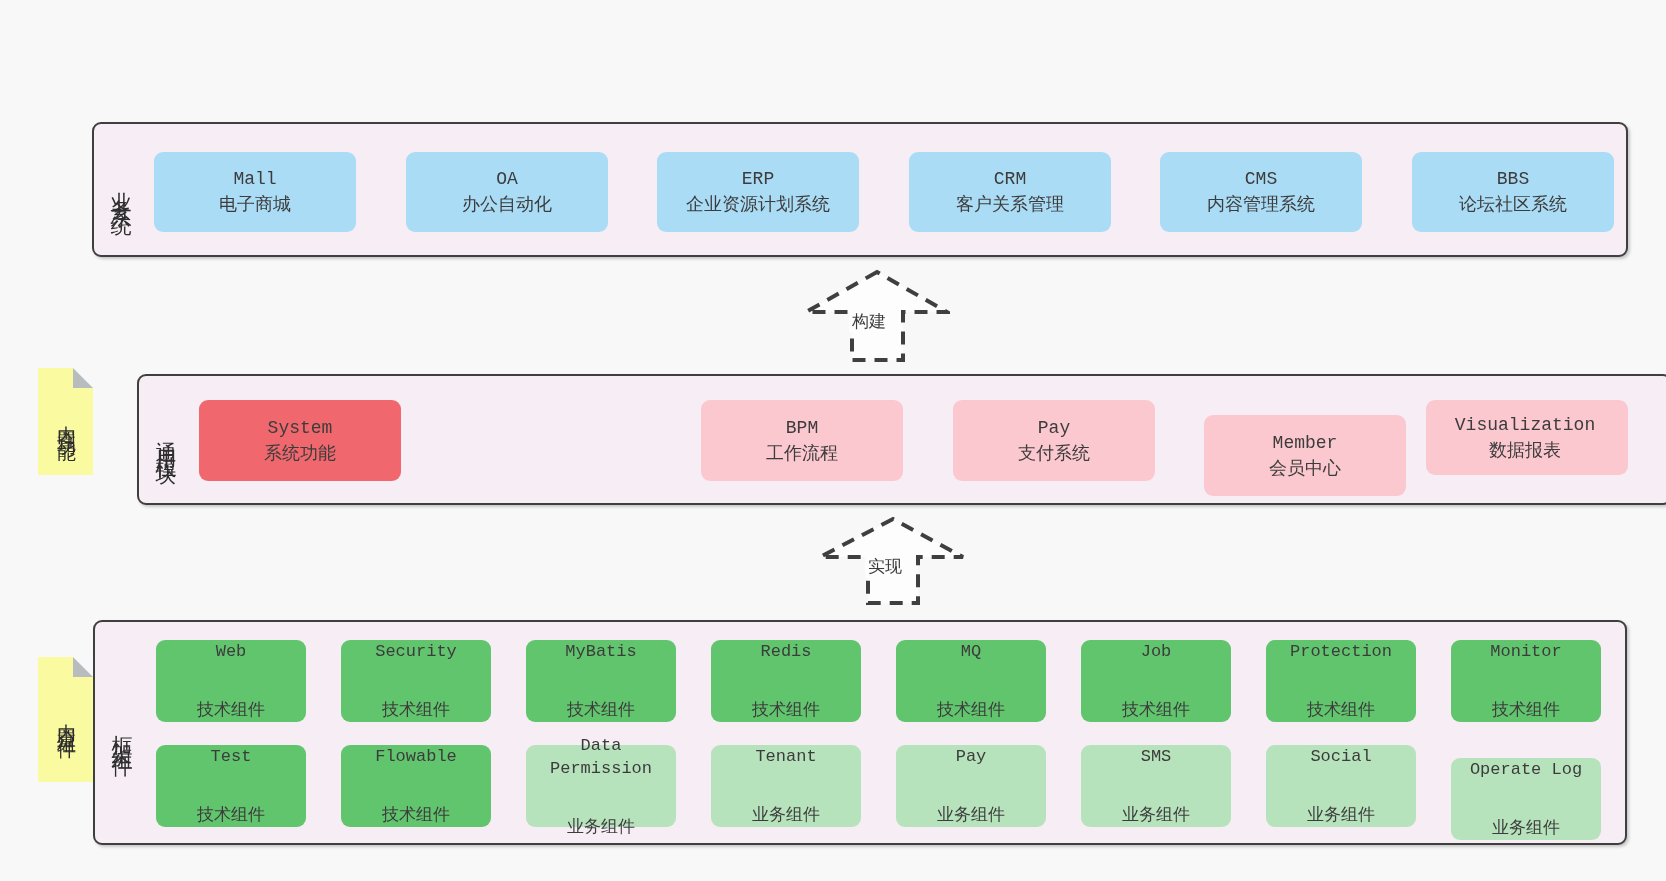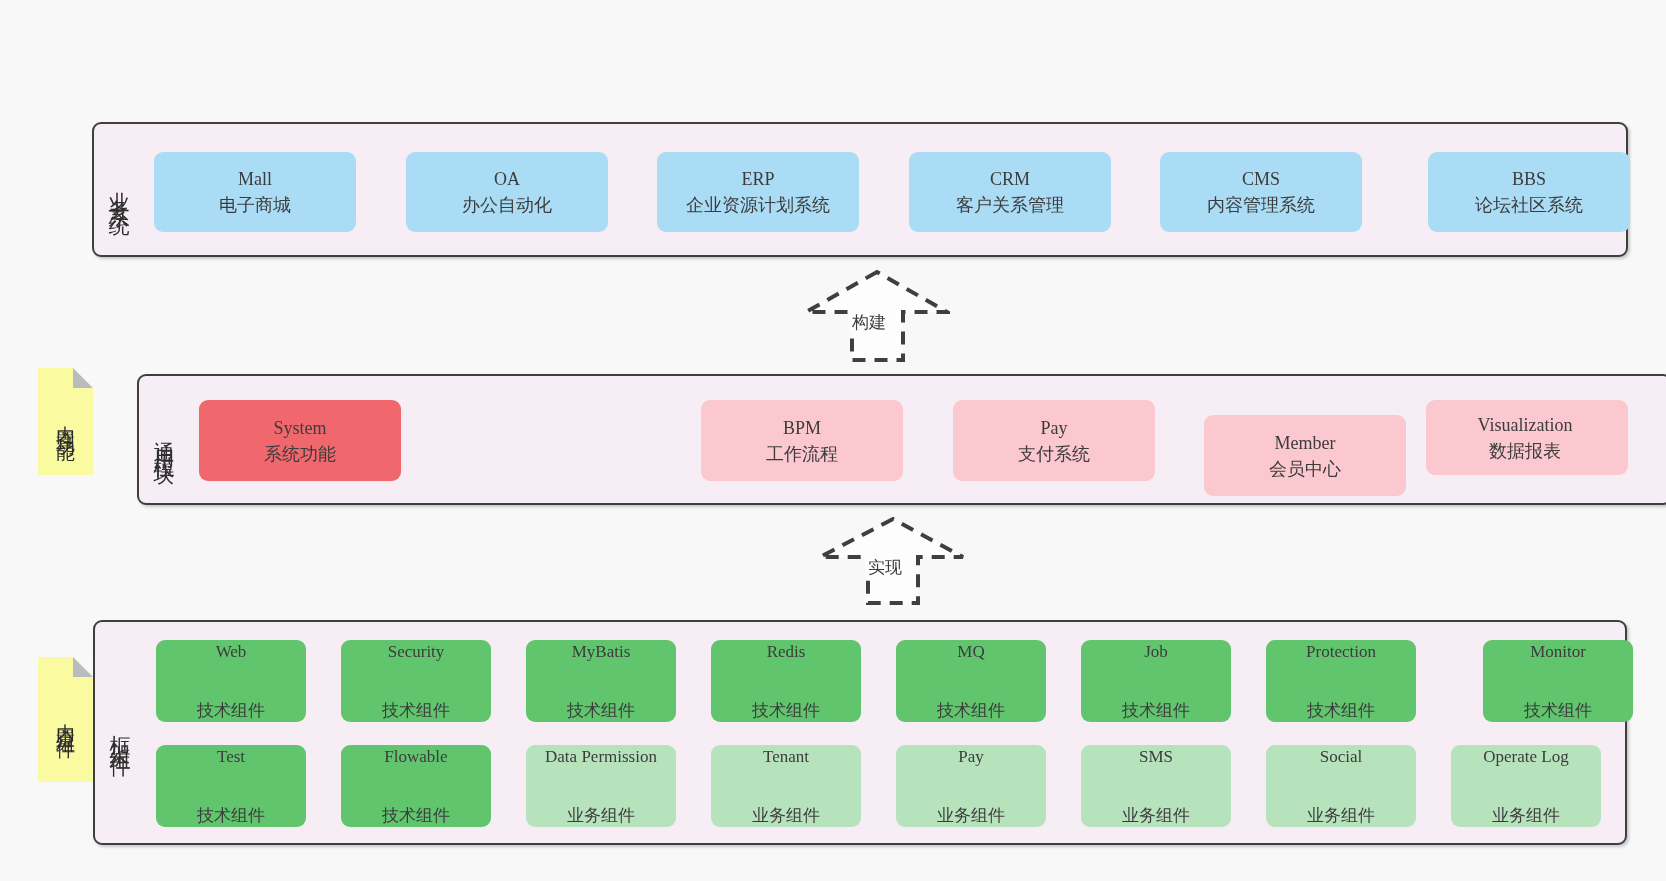--- a/index.html
+++ b/index.html
@@ -1,17 +1,17 @@
 <!DOCTYPE html>
 <html><head>
 <meta charset="utf-8">
 <style>
   html,body{margin:0;padding:0;background:#f8f8f8;}
   .stage{position:relative;width:1666px;height:881px;background:#f8f8f8;overflow:hidden;
-         font-family:Liberation Serif, serif;color:#3c3c3c;}
+         font-family:Liberation Mono, monospace;color:#3c3c3c;}
   .layer{position:absolute;box-sizing:border-box;background:#f7edf5;
          border:2px solid #3f3f3f;border-radius:9px;
          box-shadow:2px 2px 3px rgba(60,60,60,.25);}
   .layer-title{position:absolute;left:6px;top:0;bottom:0;width:38px;
          display:flex;align-items:center;justify-content:center;
          writing-mode:vertical-lr;text-orientation:upright;
          font-size:21px;letter-spacing:.35em;color:#2e2e2e;}
   .box{position:absolute;box-sizing:border-box;border-radius:9px;
          display:flex;flex-direction:column;align-items:center;justify-content:center;
          text-align:center;}
@@ -55,21 +55,21 @@
       <span class="desc">企业资源计划系统</span>
     </div>
     <div class="box box6 c-blue" style="left:815px;top:28px;">
       <span class="name">CRM</span>
       <span class="desc">客户关系管理</span>
     </div>
     <div class="box box6 c-blue" style="left:1066px;top:28px;">
       <span class="name">CMS</span>
       <span class="desc">内容管理系统</span>
     </div>
-    <div class="box box6 c-blue" style="left:1318px;top:28px;margin-left:16px;">
+    <div class="box box6 c-blue" style="left:1318px;top:28px;">
       <span class="name">BBS</span>
       <span class="desc">论坛社区系统</span>
     </div>
   </div>
 
   <div class="arrow" style="left:804px;top:268px;">
     <svg width="146" height="96" viewBox="0 0 146 96">
       <polygon points="73,4 2,44 48,44 48,92 99,92 99,44 143,44" fill="#fdfdfd" stroke="#3f3f3f" stroke-width="4" stroke-dasharray="13 9" stroke-linejoin="miter"></polygon>
     </svg>
   </div>
@@ -138,21 +138,21 @@
       <span class="desc">技术组件</span>
     </div>
     <div class="box box8 c-green" style="left:986px;top:18px;">
       <span class="name">Job</span>
       <span class="desc">技术组件</span>
     </div>
     <div class="box box8 c-green" style="left:1171px;top:18px;">
       <span class="name">Protection</span>
       <span class="desc">技术组件</span>
     </div>
-    <div class="box box8 c-green" style="left:1356px;top:18px;margin-left:32px;">
+    <div class="box box8 c-green" style="left:1356px;top:18px;">
       <span class="name">Monitor</span>
       <span class="desc">技术组件</span>
     </div>
 
     <div class="box box8 c-green" style="left:61px;top:123px;">
       <span class="name">Test</span>
       <span class="desc">技术组件</span>
     </div>
     <div class="box box8 c-green" style="left:246px;top:123px;">
       <span class="name">Flowable</span>
@@ -171,19 +171,19 @@
       <span class="desc">业务组件</span>
     </div>
     <div class="box box8 c-lgreen" style="left:986px;top:123px;">
       <span class="name">SMS</span>
       <span class="desc">业务组件</span>
     </div>
     <div class="box box8 c-lgreen" style="left:1171px;top:123px;">
       <span class="name">Social</span>
       <span class="desc">业务组件</span>
     </div>
-    <div class="box box8 c-lgreen" style="left:1356px;top:123px;">
+    <div class="box box8 c-lgreen" style="left:1356px;top:136px;">
       <span class="name">Operate Log</span>
       <span class="desc">业务组件</span>
     </div>
   </div>
 
 </div>
 
 </body></html>

